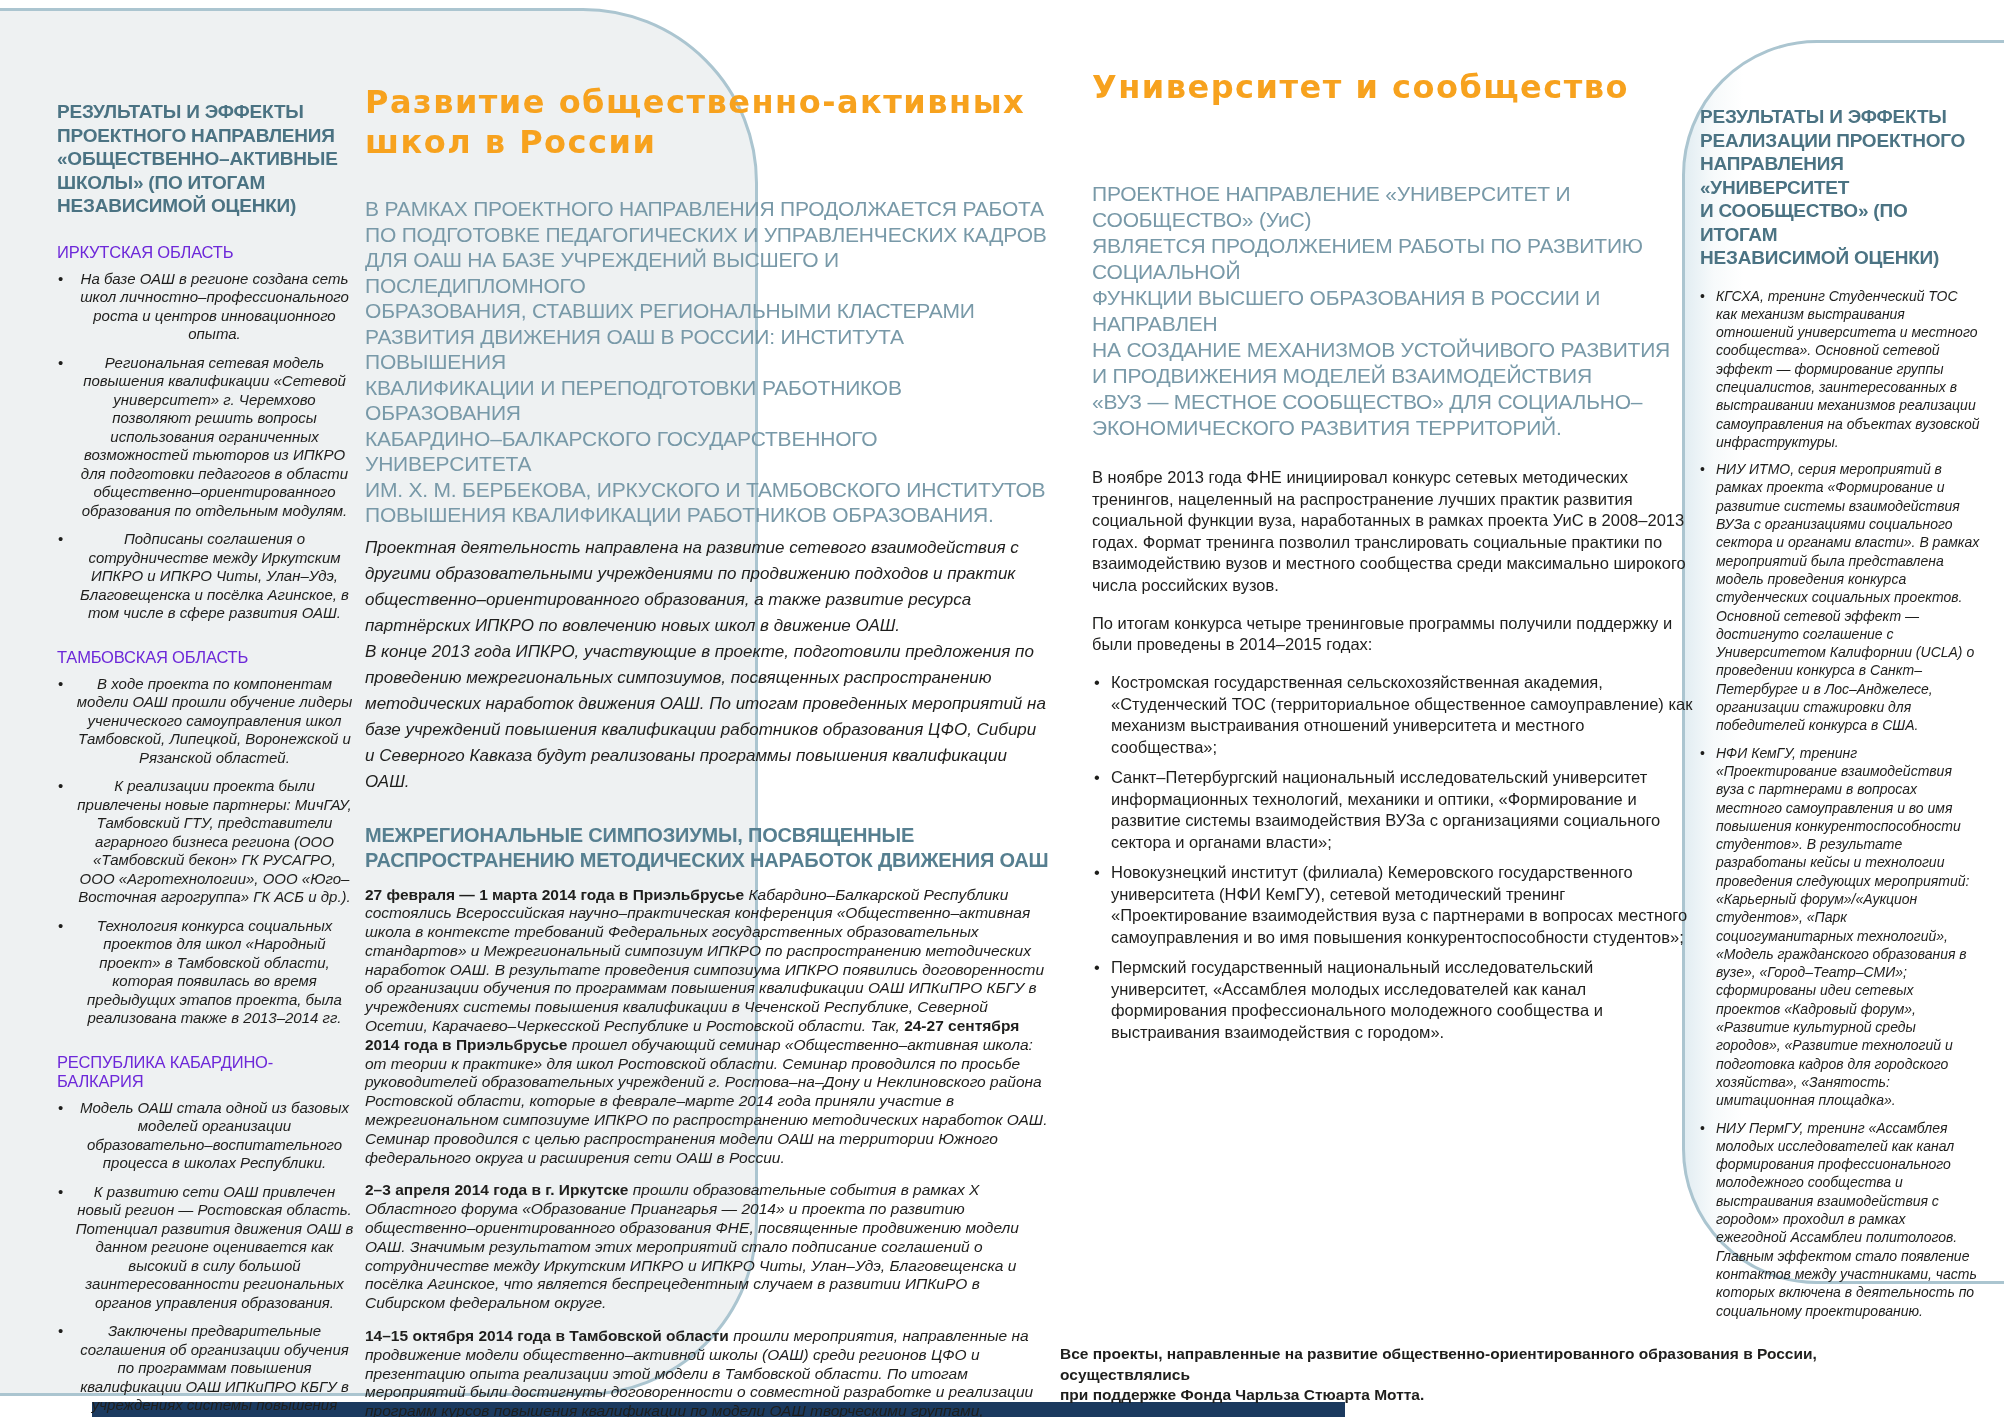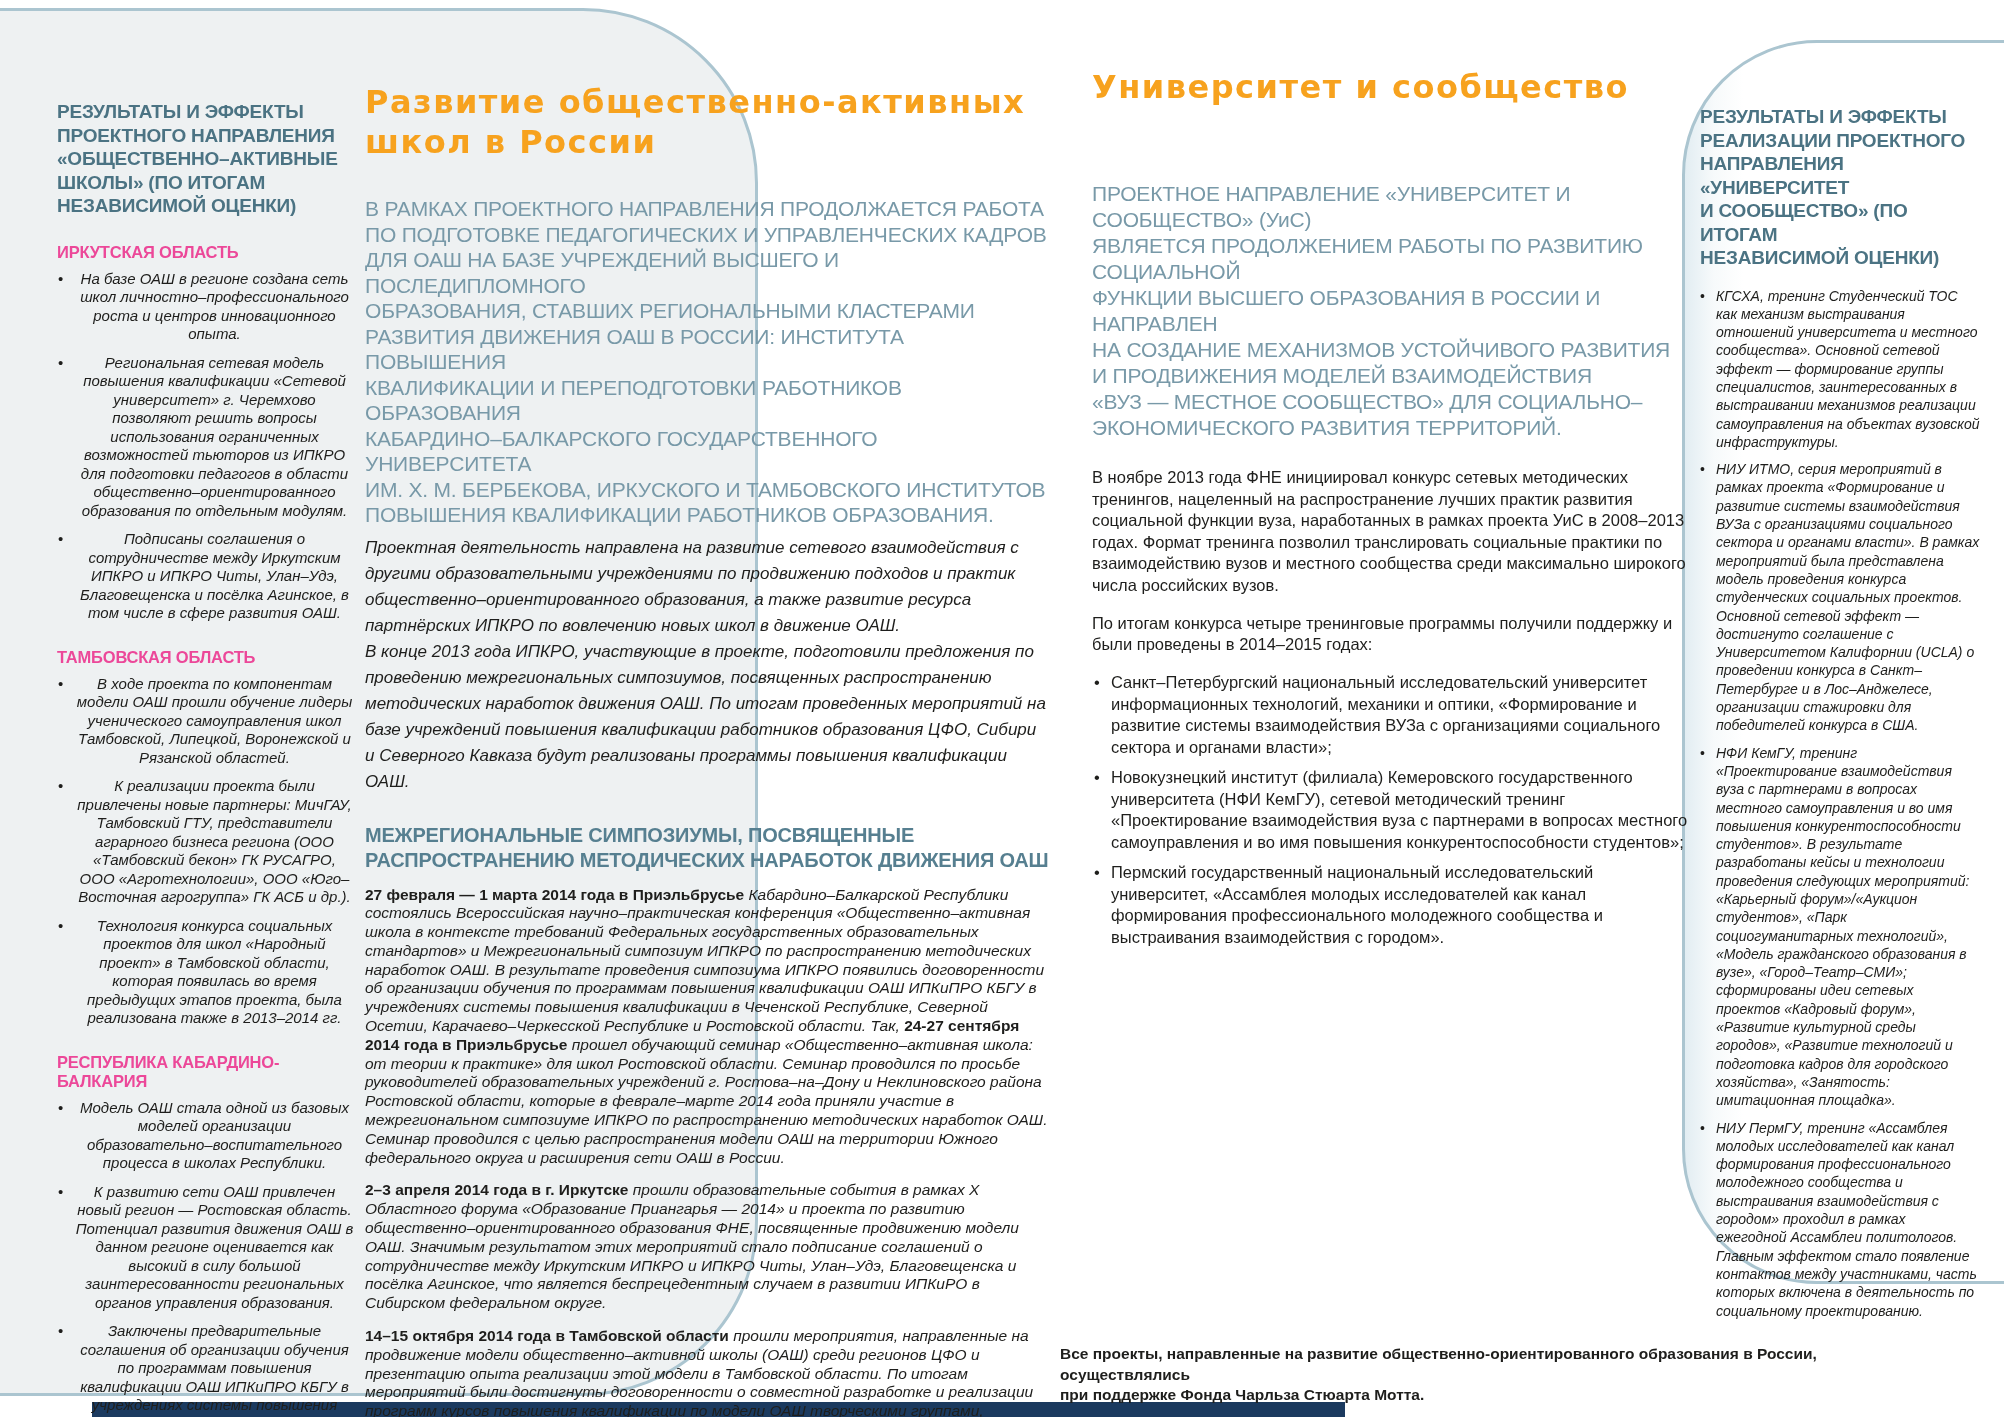--- a/index.html
+++ b/index.html
@@ -12,21 +12,21 @@
   .box-right{position:absolute;left:1682px;top:40px;width:420px;height:1244px;box-sizing:border-box;
              border:3px solid #abc5d0;border-radius:135px 0 0 135px;
              background:linear-gradient(90deg,#e2edf2 0%,#f7fafb 7%,#ffffff 14%);}
   .bottom-bar{position:absolute;left:92px;top:1402px;width:1253px;height:15px;background:#1b3a5f;}
 
   
   .sidebar-left{position:absolute;left:57px;top:100px;width:298px;}
   .sidebar-title{color:#4b7383;font-weight:bold;font-size:19px;line-height:23.5px;
                  letter-spacing:-0.2px;white-space:pre-line;}
   .sb-section{margin-top:25px;}
-  .sb-heading{font-weight:bold;font-size:16.5px;color:#ec4899;letter-spacing:-0.2px;margin:0 0 8px;}
+  .sb-heading{font-weight:normal;font-size:16.5px;color:#6d28d9;letter-spacing:-0.2px;margin:0 0 8px;}
   .sb-list{list-style:none;margin:0;padding:0;font-style:italic;font-size:15px;line-height:18.5px;text-align:center;}
   .sb-list li{position:relative;padding-left:17px;margin:0 0 10px;}
   .sb-list li::before{content:"•";position:absolute;left:1px;top:0;font-style:normal;}
 
   
   .col-a{position:absolute;left:365px;top:82px;width:684px;}
   .col-b{position:absolute;left:1060px;top:67px;width:602px;margin-left:32px;}
   .col-title{color:#f7a21e;font-weight:bold;font-size:32px;line-height:40px;letter-spacing:1.5px;
              white-space:pre-line;font-family:"DejaVu Sans",sans-serif;}
   .lead{color:#7899a8;font-size:21px;line-height:25.5px;letter-spacing:-0.2px;white-space:pre-line;}
@@ -128,20 +128,21 @@
     <div class="lead">ПРОЕКТНОЕ НАПРАВЛЕНИЕ «УНИВЕРСИТЕТ И СООБЩЕСТВО» (УиС)
 ЯВЛЯЕТСЯ ПРОДОЛЖЕНИЕМ РАБОТЫ ПО РАЗВИТИЮ СОЦИАЛЬНОЙ
 ФУНКЦИИ ВЫСШЕГО ОБРАЗОВАНИЯ В РОССИИ И НАПРАВЛЕН
 НА СОЗДАНИЕ МЕХАНИЗМОВ УСТОЙЧИВОГО РАЗВИТИЯ
 И ПРОДВИЖЕНИЯ МОДЕЛЕЙ ВЗАИМОДЕЙСТВИЯ
 «ВУЗ — МЕСТНОЕ СООБЩЕСТВО» ДЛЯ СОЦИАЛЬНО–
 ЭКОНОМИЧЕСКОГО РАЗВИТИЯ ТЕРРИТОРИЙ.</div>
     <p class="body-par">В ноябре 2013 года ФНЕ инициировал конкурс сетевых методических тренингов, нацеленный на распространение лучших практик развития социальной функции вуза, наработанных в рамках проекта УиС в 2008–2013 годах. Формат тренинга позволил транслировать социальные практики по взаимодействию вузов и местного сообщества среди максимально широкого числа российских вузов.</p>
     <p class="body-par second">По итогам конкурса четыре тренинговые программы получили поддержку и были проведены в 2014–2015 годах:</p>
     <ul class="vb-list">
+        <li>Костромская государственная сельскохозяйственная академия, «Студенческий ТОС (территориальное общественное самоуправление) как механизм выстраивания отношений университета и местного сообщества»;</li>
         <li>Санкт–Петербургский национальный исследовательский университет информационных технологий, механики и оптики, «Формирование и развитие системы взаимодействия ВУЗа с организациями социального сектора и органами власти»;</li>
         <li>Новокузнецкий институт (филиала) Кемеровского государственного университета (НФИ КемГУ), сетевой методический тренинг «Проектирование взаимодействия вуза с партнерами в вопросах местного самоуправления и во имя повышения конкурентоспособности студентов»;</li>
         <li>Пермский государственный национальный исследовательский университет, «Ассамблея молодых исследователей как канал формирования профессионального молодежного сообщества и выстраивания взаимодействия с городом».</li>
       </ul>
   </div>
 
   <div class="sidebar-right">
     <div class="sidebar-title">РЕЗУЛЬТАТЫ И ЭФФЕКТЫ
 РЕАЛИЗАЦИИ ПРОЕКТНОГО
 НАПРАВЛЕНИЯ «УНИВЕРСИТЕТ

